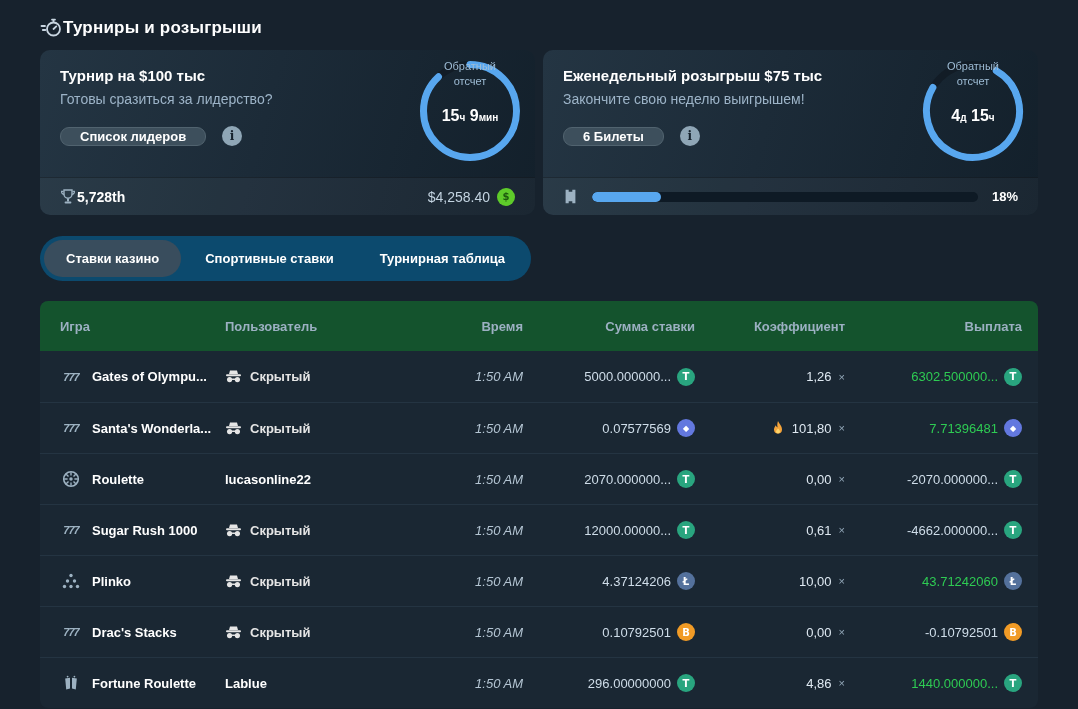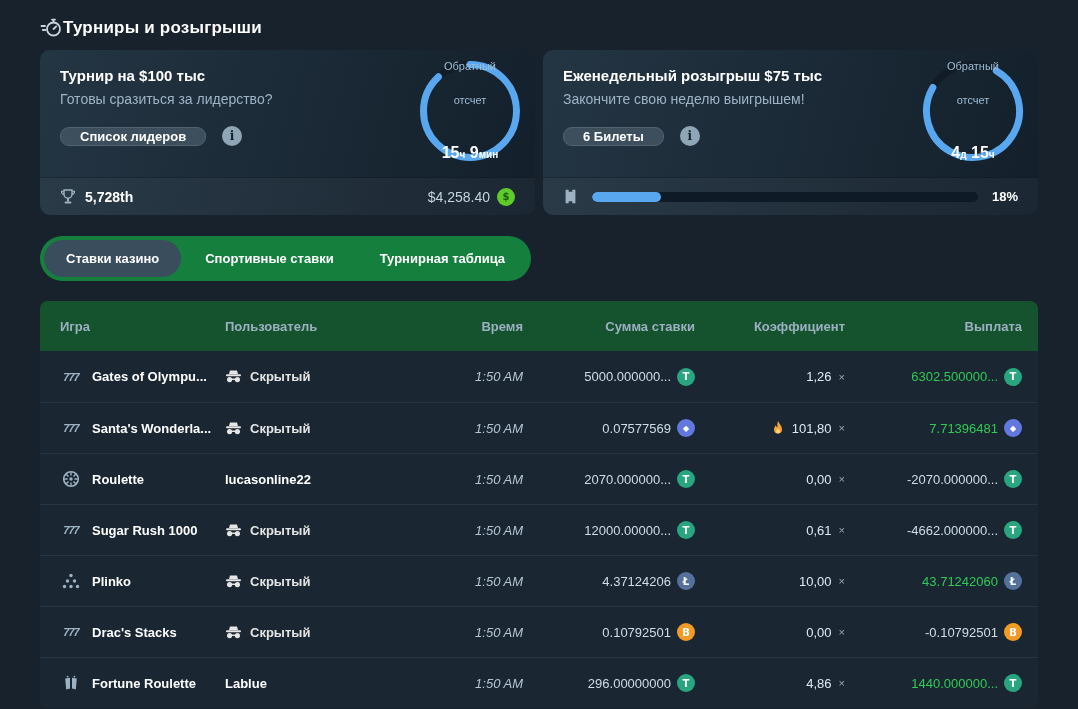--- a/index.html
+++ b/index.html
@@ -34,44 +34,44 @@
   }
   .info-dot {
     width:20px; height:20px; border-radius:50%; background:#8fa6b6; background:#8fa6b6;
     color:#16222d; font-size:12px; font-weight:bold; font-family:"DejaVu Serif",serif;
     display:inline-flex; align-items:center; justify-content:center; cursor:pointer;
   }
   .countdown { position:absolute; top:10px; right:14px; width:102px; height:102px; }
   .countdown svg { position:absolute; inset:0; }
   .cd-text {
     position:absolute; inset:0; display:flex; flex-direction:column;
-    align-items:center; justify-content:space-between; gap:1px; text-align:center;
+    align-items:center; justify-content:flex-start; gap:1px; text-align:center;
   }
   .cd-label { font-size:11px; color:#9fbdd6; line-height:1.25; }
   .cd-value { font-size:16px; font-weight:bold; color:#fff; margin-top:17px; white-space:nowrap; }
   .cd-value .unit { font-size:10px; }
   .card-footer {
     height:38px; display:flex; align-items:center; justify-content:space-between;
     padding:0 20px; background:rgba(255,255,255,0.035);
     border-top:1px solid rgba(0,0,0,0.28);
   }
-  .footer-left { display:flex; align-items:center; gap:9px; }
+  .footer-left { display:flex; align-items:center; gap:1px; }
   .rank { font-size:14px; font-weight:bold; }
   .prize-wrap { display:flex; align-items:center; gap:7px; color:#c3d3e0; font-size:14px; }
   .progress-track {
     flex:1; height:10px; margin:0 14px; border-radius:5px; background:#0e1a25; overflow:hidden;
   }
   .progress-fill { height:100%; border-radius:5px; background:#58a7ef; }
   .progress-pct { font-size:13px; font-weight:bold; }
   .icon-muted { color:#9db2c2; display:inline-flex; }
 
   
   .tabs {
     display:inline-flex; align-items:center; gap:2px; margin-top:21px;
-    background:#15803d; border-radius:23px; padding:4px;
+    background:#0c4a6e; border-radius:23px; padding:4px;
   }
   .tab {
     border:none; background:transparent; color:#fff; cursor:pointer;
     font-family:inherit; font-size:13px; font-weight:bold;
     padding:11px 22px; border-radius:19px; white-space:nowrap;
   }
   .tab.active { background:#394d5d; }
 
   
   .bets-table {

